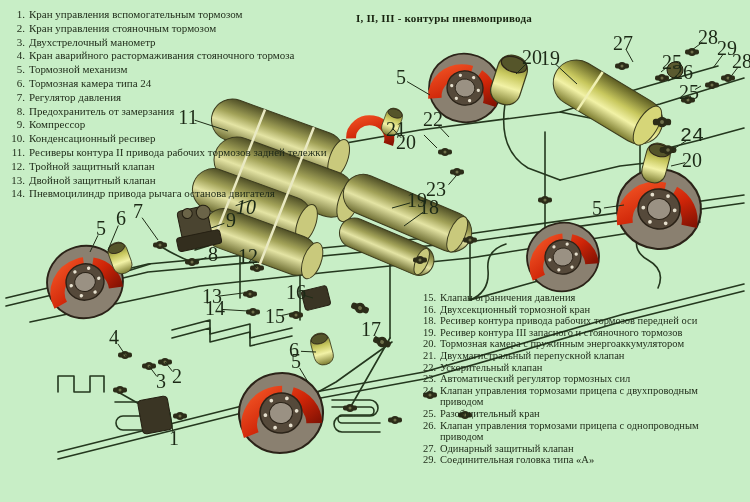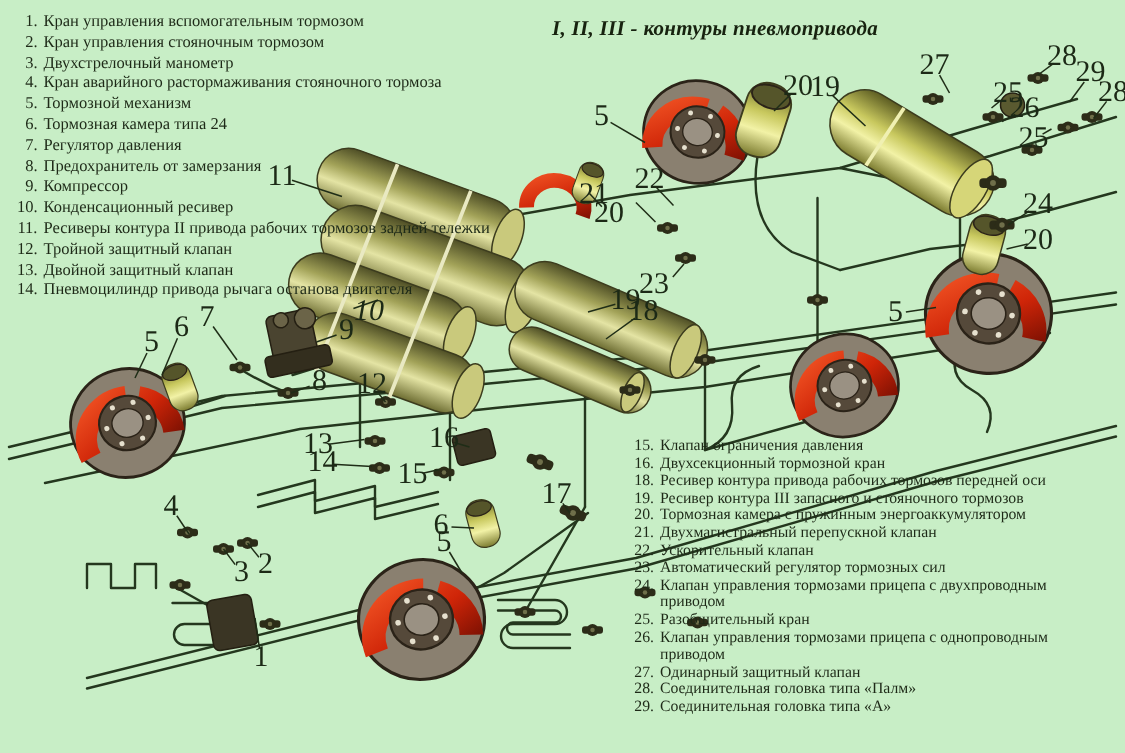--- a/index.html
+++ b/index.html
@@ -9,22 +9,22 @@
     font-family:"Liberation Serif",serif;
   }
   #art{position:absolute;left:0;top:0;}
   .legend{position:absolute;color:#1e2a18;}
   #legend-left{left:6px;top:8px;width:332px;font-size:11px;line-height:13.8px;}
   #legend-right{left:417px;top:292px;width:302px;font-size:10.5px;line-height:11.6px;}
   .li{display:flex;}
   .num{flex:0 0 19px;text-align:right;margin-right:4px;white-space:nowrap;}
   .txt{flex:1;}
   .title{
-    position:absolute;left:368px;top:12px;
-    font-size:14px;font-weight:bold;color:#17220f;letter-spacing:.2px;font-style:italic;
+    position:absolute;left:356px;top:12px;
+    font-size:11px;font-weight:bold;color:#17220f;letter-spacing:.2px;
   }
   .callout{
     position:absolute;transform:translate(-50%,-55%);
     font-size:20px;color:#1c2916;line-height:1;
   }
 </style>
 </head>
 <body>
 
 <div id="stage" style="background: rgb(200, 238, 198);">
@@ -348,24 +348,20 @@
       </div>
       <div class="li">
         <span class="num">26.</span>
         <span class="txt">Клапан управления тормозами прицепа с однопроводным приводом</span>
       </div>
       <div class="li">
         <span class="num">27.</span>
         <span class="txt">Одинарный защитный клапан</span>
       </div>
       <div class="li">
-        <span class="num">28.</span>
-        <span class="txt">Соединительная головка типа «Палм»</span>
-      </div>
-      <div class="li">
         <span class="num">29.</span>
         <span class="txt">Соединительная головка типа «А»</span>
       </div>
     </div>
 
   <div id="callout-layer">
       <div class="callout" style="left: 174px; top: 439px;">1</div>
       <div class="callout" style="left: 177px; top: 377px;">2</div>
       <div class="callout" style="left: 161px; top: 382px;">3</div>
       <div class="callout" style="left: 114px; top: 338px;">4</div>
@@ -386,21 +382,21 @@
       <div class="callout" style="left: 294px; top: 351px;">6</div>
       <div class="callout" style="left: 429px; top: 208px;">18</div>
       <div class="callout" style="left: 417px; top: 201px;">19</div>
       <div class="callout" style="left: 436px; top: 190px;">23</div>
       <div class="callout" style="left: 406px; top: 143px;">20</div>
       <div class="callout" style="left: 396px; top: 130px;">21</div>
       <div class="callout" style="left: 433px; top: 120px;">22</div>
       <div class="callout" style="left: 401px; top: 78px;">5</div>
       <div class="callout" style="left: 532px; top: 58px;">20</div>
       <div class="callout" style="left: 550px; top: 59px;">19</div>
-      <div class="callout" style="left: 692px; top: 137px;">24</div>
+      <div class="callout" style="left: 692px; top: 137px; font-family: Liberation Mono, monospace;">24</div>
       <div class="callout" style="left: 692px; top: 161px;">20</div>
       <div class="callout" style="left: 597px; top: 209px;">5</div>
       <div class="callout" style="left: 623px; top: 44px;">27</div>
       <div class="callout" style="left: 708px; top: 38px;">28</div>
       <div class="callout" style="left: 672px; top: 63px;">25</div>
       <div class="callout" style="left: 683px; top: 73px;">26</div>
       <div class="callout" style="left: 727px; top: 49px;">29</div>
       <div class="callout" style="left: 742px; top: 62px;">28</div>
       <div class="callout" style="left: 689px; top: 93px;">25</div>
     </div>

